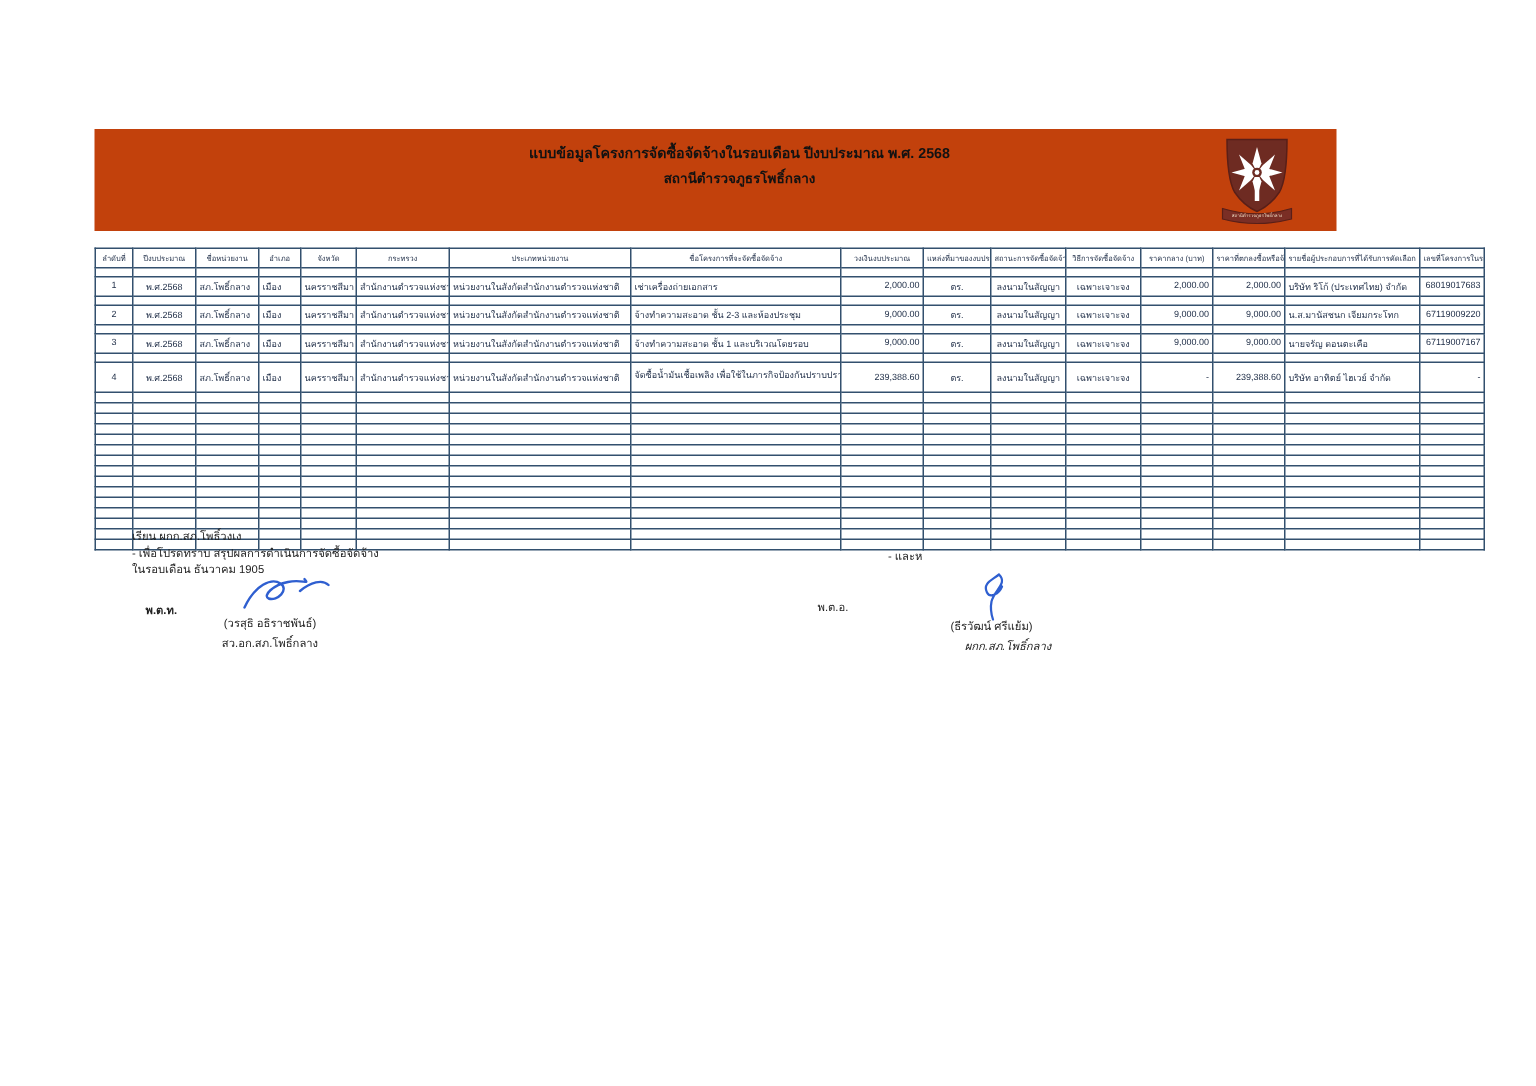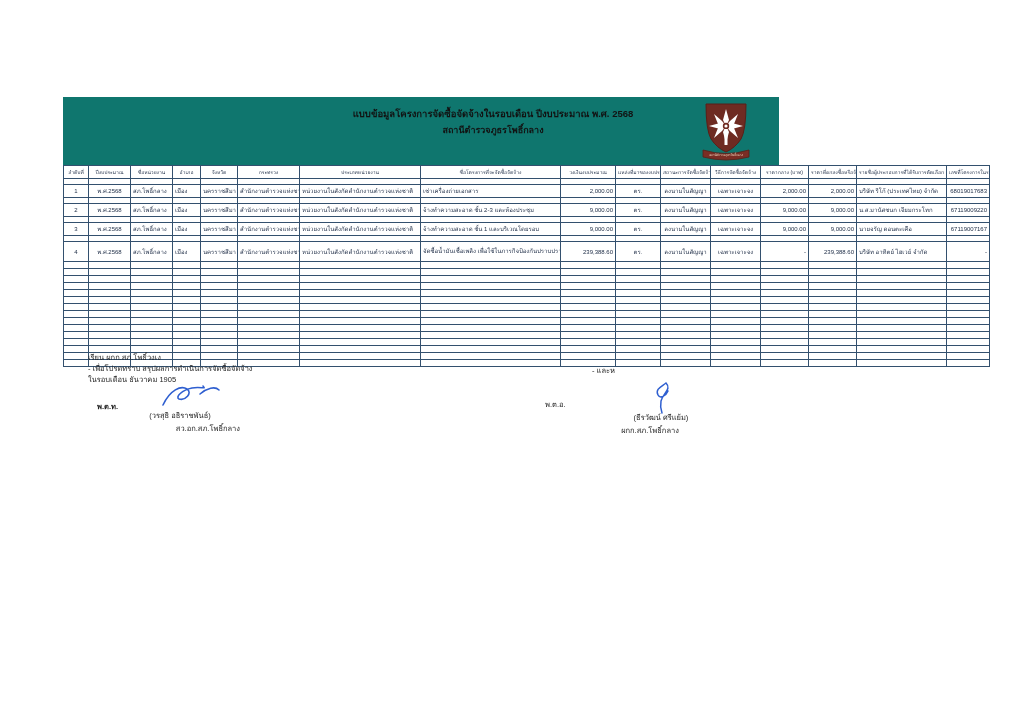--- a/index.html
+++ b/index.html
@@ -1,21 +1,21 @@
 <!DOCTYPE html>
 <html><head>
 <meta charset="utf-8">
 <style>
   html,body { margin:0; padding:0; }
   body {
     width:1024px; height:724px; background:#ffffff; position:relative;
     font-family:"Liberation Sans", sans-serif; overflow:hidden;
   }
   
-  .band { position:absolute; left:63px; top:97px; width:716px; height:68px; background:#0f766e; }
+  .band { position:absolute; left:63px; top:86px; width:828px; height:68px; background:#c2410c; }
   .titles { position:absolute; left:0; top:9px; width:860px; text-align:center; color:#121212; }
   .t-line { line-height:16px; font-weight:bold; }
   .t1 { font-size:9.5px; }
   .t2 { font-size:9px; }
   .t3 { font-size:9px; }
   .logo { position:absolute; right:26px; top:5px; width:54px; height:60px; }
   
   table.report {
     position:absolute; left:63px; top:165px; width:900px;
     border-collapse:collapse; table-layout:fixed;
@@ -536,23 +536,23 @@
   <div class="fl-line">- เพื่อโปรดทราบ สรุปผลการดำเนินการจัดซื้อจัดจ้าง</div>
   <div class="fl-line">ในรอบเดือน ธันวาคม 1905</div>
 </div>
 <div class="sig" style="left:160px; top:383px;">
   <svg width="62" height="26" viewBox="0 0 62 26">
     <path d="M3 22 C10 7 21 2 27 6 C33 10 25 18 19 16 C15 14 22 7 32 5 C41 3 47 7 43 3 M40 11 C47 5 55 3 59 7" fill="none" stroke="#2f5fd0" stroke-width="1.6" stroke-linecap="round"></path>
   </svg>
 </div>
 <div class="foot small-label" style="left:97px; top:400px;font-weight:bold;">พ.ต.ท.</div>
 <div class="foot center-name" style="left:120px; top:410px; width:120px;">(วรสุธิ อธิราชพันธ์)</div>
-<div class="foot center-name" style="left:120px; top:423px; width:120px;text-align:right;">สว.อก.สภ.โพธิ์กลาง</div>
+<div class="foot center-name" style="left:120px; top:423px; width:120px;">สว.อก.สภ.โพธิ์กลาง</div>
 
 <div class="foot" style="left:592px; top:364px;">- และห</div>
 <div class="sig" style="left:650px; top:380px;">
   <svg width="28" height="34" viewBox="0 0 28 34">
     <path d="M16 3 C22 9 13 13 11 21 C10 26 11 30 12 33 M16 3 C11 7 5 9 8 15 C10 19 16 16 18 11" fill="none" stroke="#2f5fd0" stroke-width="1.5" stroke-linecap="round"></path>
   </svg>
 </div>
 <div class="foot small-label" style="left:545px; top:398px;">พ.ต.อ.</div>
 <div class="foot center-name" style="left:606px; top:412px; width:110px;">(ธีรวัฒน์ ศรีแย้ม)</div>
-<div class="foot center-name" style="left:595px; top:425px; width:110px;">ผกก.สภ.โพธิ์กลาง</div>
+<div class="foot center-name" style="left:617px; top:425px; width:110px;font-style:italic;">ผกก.สภ.โพธิ์กลาง</div>
 
 </body></html>

